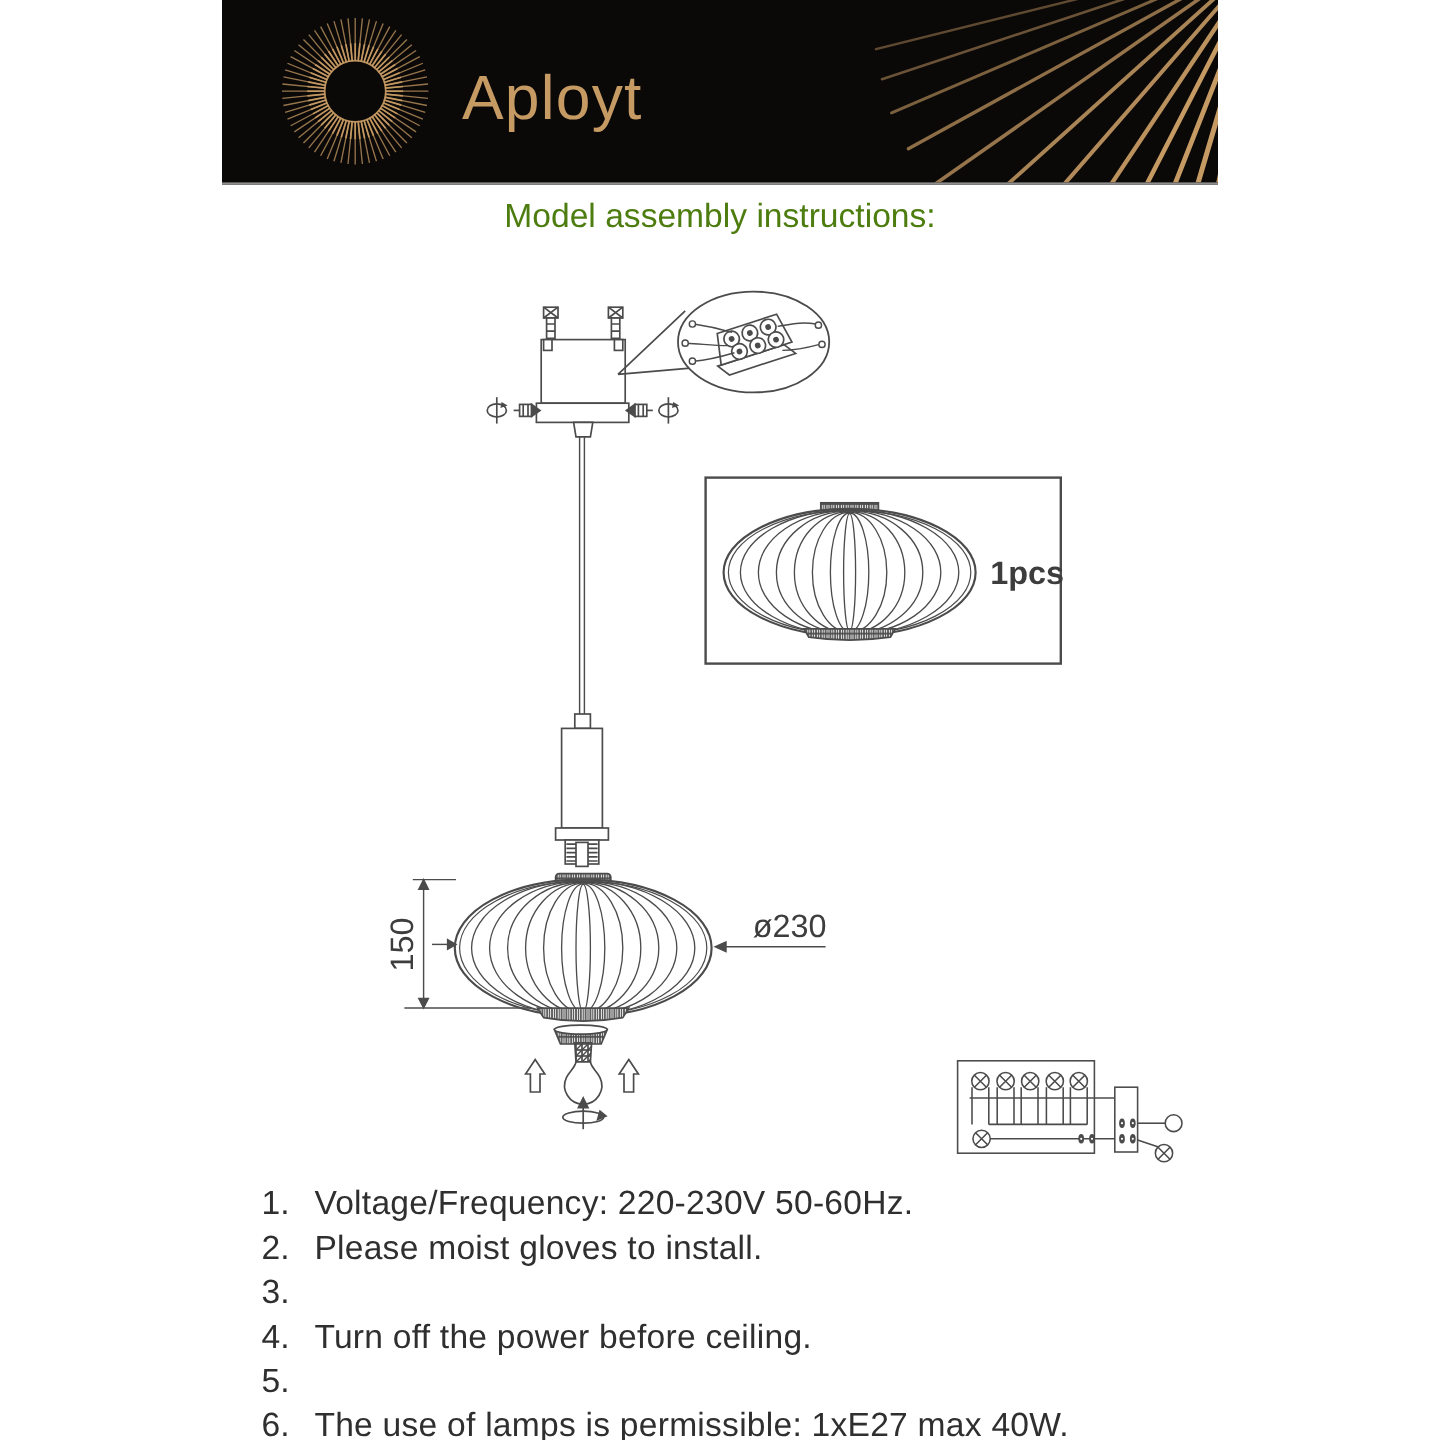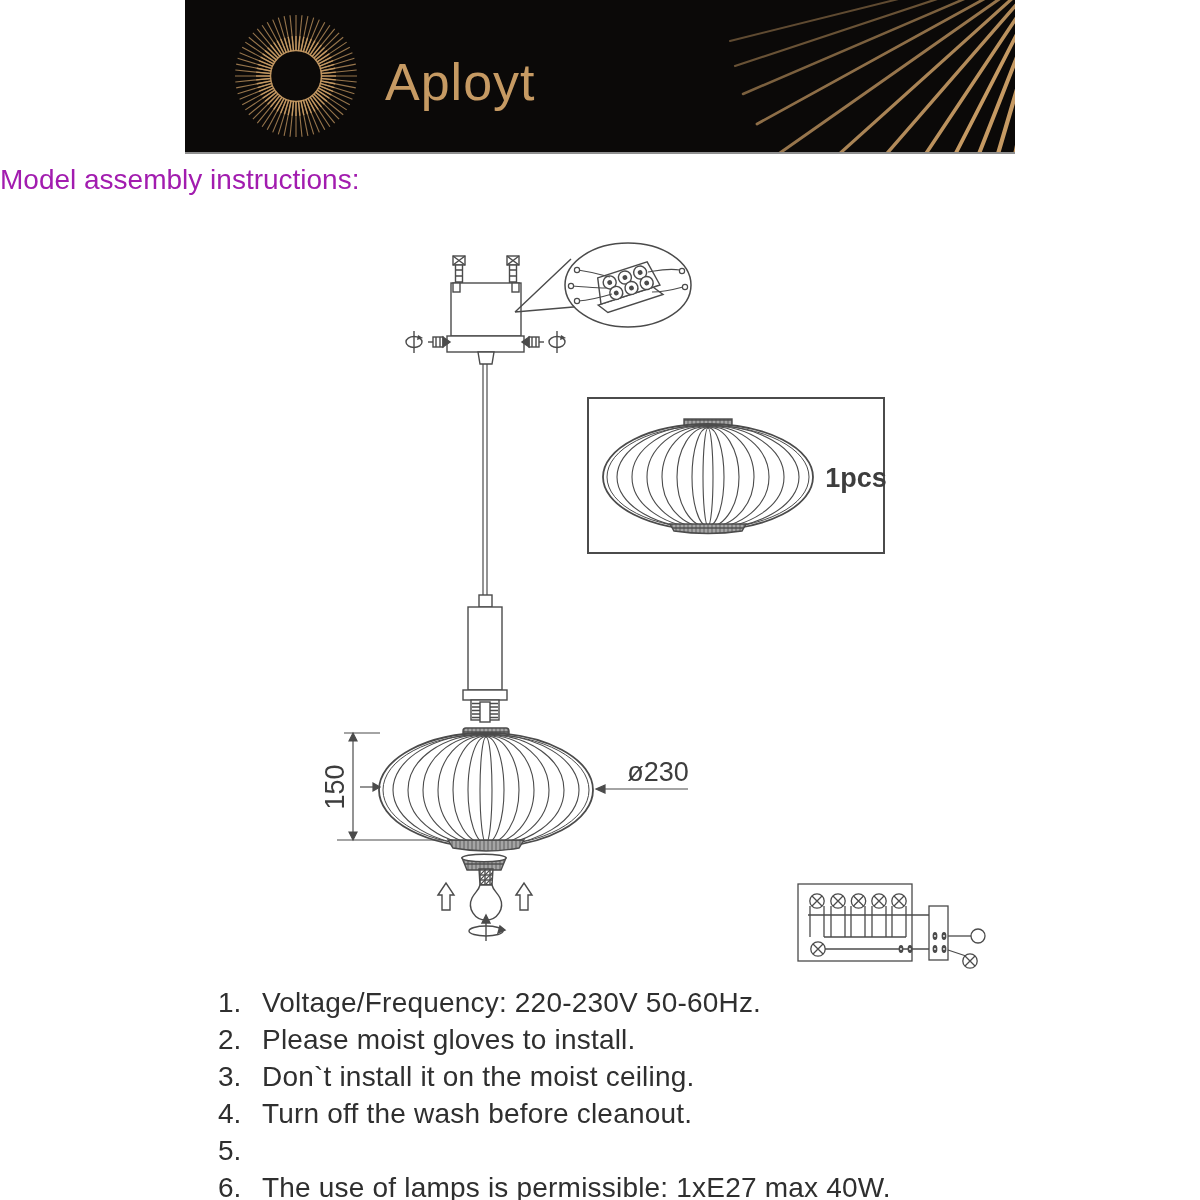--- a/index.html
+++ b/index.html
@@ -5,22 +5,22 @@
   html,body{margin:0;padding:0;background:#ffffff;}
   #page{position:relative;width:1200px;height:1200px;background:#ffffff;overflow:hidden;
         font-family:"Liberation Sans", sans-serif;color:#2f2f2f;}
   
   #banner{position:absolute;left:185px;top:0;width:830px;height:152px;background:#0b0908;
           overflow:hidden;border-bottom:2px solid #8f8f8f;}
   #banner svg{position:absolute;left:0;top:0;}
   #brand{position:absolute;left:200px;top:52px;font-size:52px;line-height:60px;
          color:#c69a63;letter-spacing:1px;font-weight:400;}
   
-  #title-block{position:absolute;left:0;top:163px;width:1200px;text-align:left;
-               font-size:28px;line-height:34px;font-weight:500;color:#a21caf;letter-spacing:0;}
+  #title-block{position:absolute;left:0;top:163px;width:1200px;text-align:center;
+               font-size:28px;line-height:34px;font-weight:500;color:#4d7c0f;letter-spacing:0;}
   
   #drawing{position:absolute;left:0;top:230px;}
   #drawing text{font-family:"Liberation Sans",sans-serif;fill:#3d3d3d;}
   
   #instructions{position:absolute;left:0;top:984px;width:1200px;font-size:28px;
                 line-height:37px;color:#2f2f2f;font-weight:400;}
   .ins-row{display:flex;padding-left:218px;}
   .ins-num{width:44px;flex:0 0 44px;}
   .ins-text{flex:1;letter-spacing:0.2px;}
 </style>
@@ -405,25 +405,24 @@
     <div class="ins-row">
       <span class="ins-num">1.</span>
       <span class="ins-text">Voltage/Frequency: 220-230V 50-60Hz.</span>
     </div>
     <div class="ins-row">
       <span class="ins-num">2.</span>
       <span class="ins-text">Please moist gloves to install.</span>
     </div>
     <div class="ins-row">
       <span class="ins-num">3.</span>
-      <span class="ins-text">Don`t install it on the moist ceiling.</span>
     </div>
     <div class="ins-row">
       <span class="ins-num">4.</span>
-      <span class="ins-text">Turn off the wash before cleanout.</span>
+      <span class="ins-text">Turn off the power before ceiling.</span>
     </div>
     <div class="ins-row">
       <span class="ins-num">5.</span>
     </div>
     <div class="ins-row">
       <span class="ins-num">6.</span>
       <span class="ins-text">The use of lamps is permissible: 1xE27 max 40W.</span>
     </div>
   </div>
 

